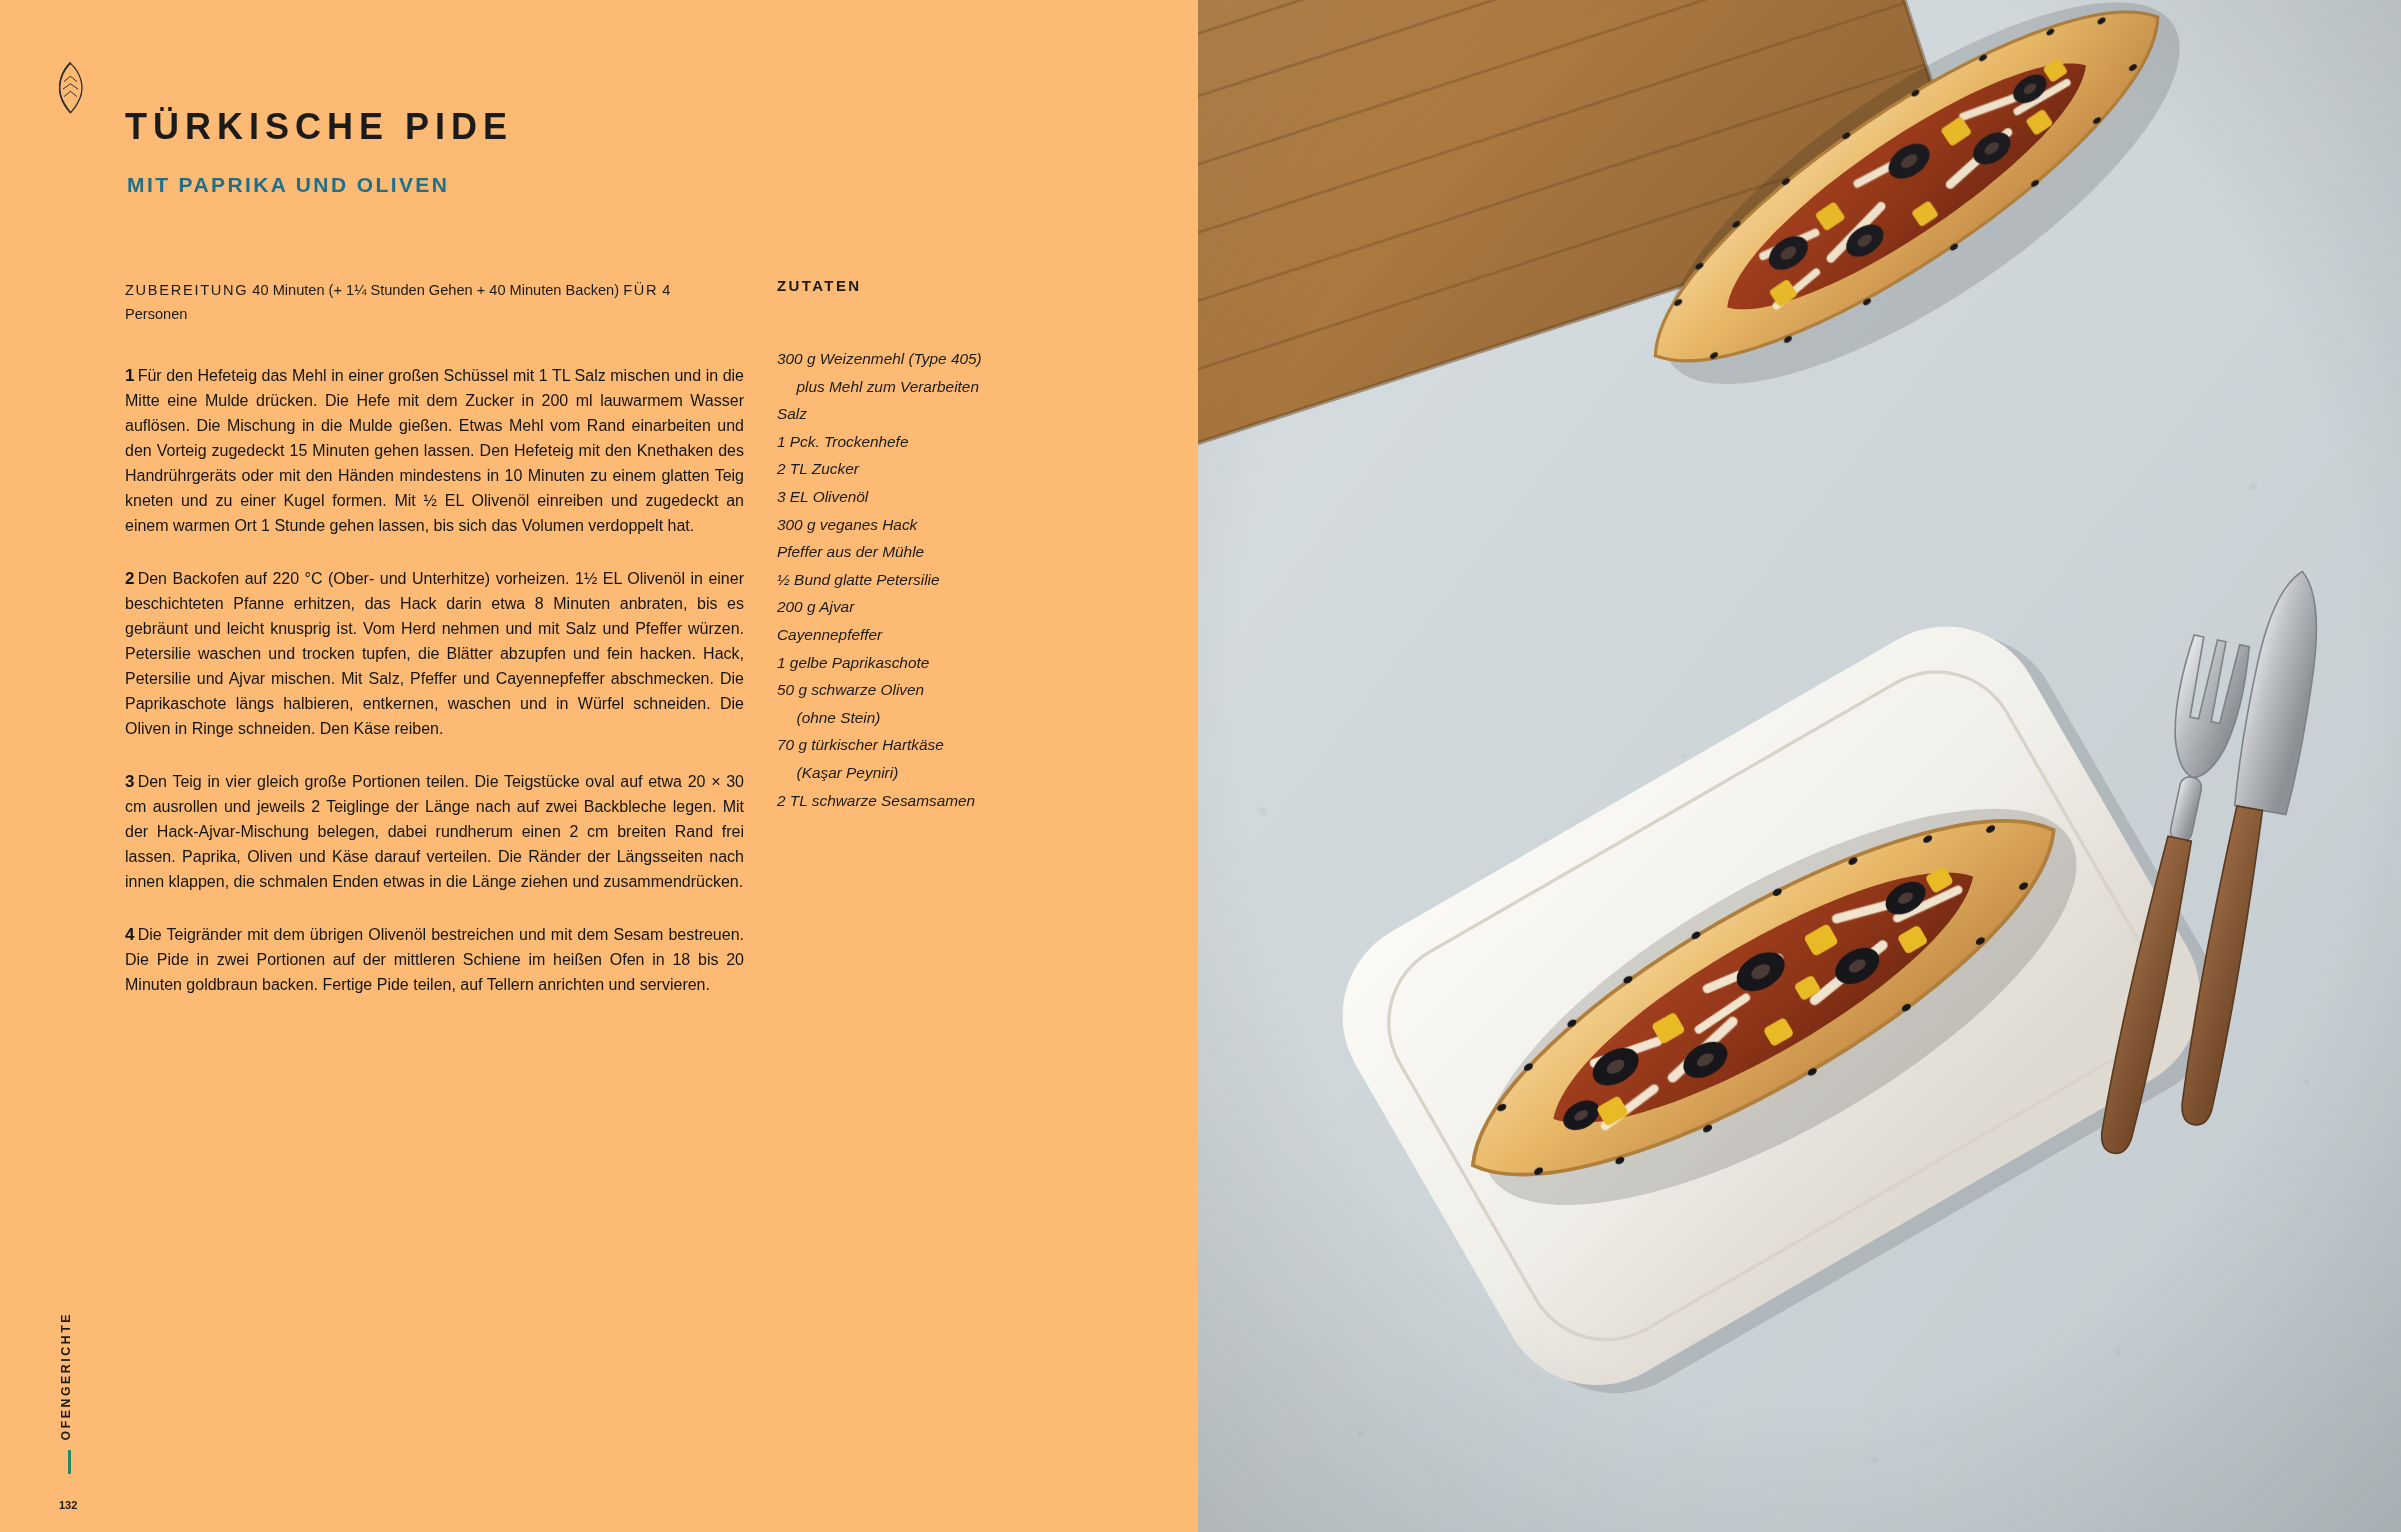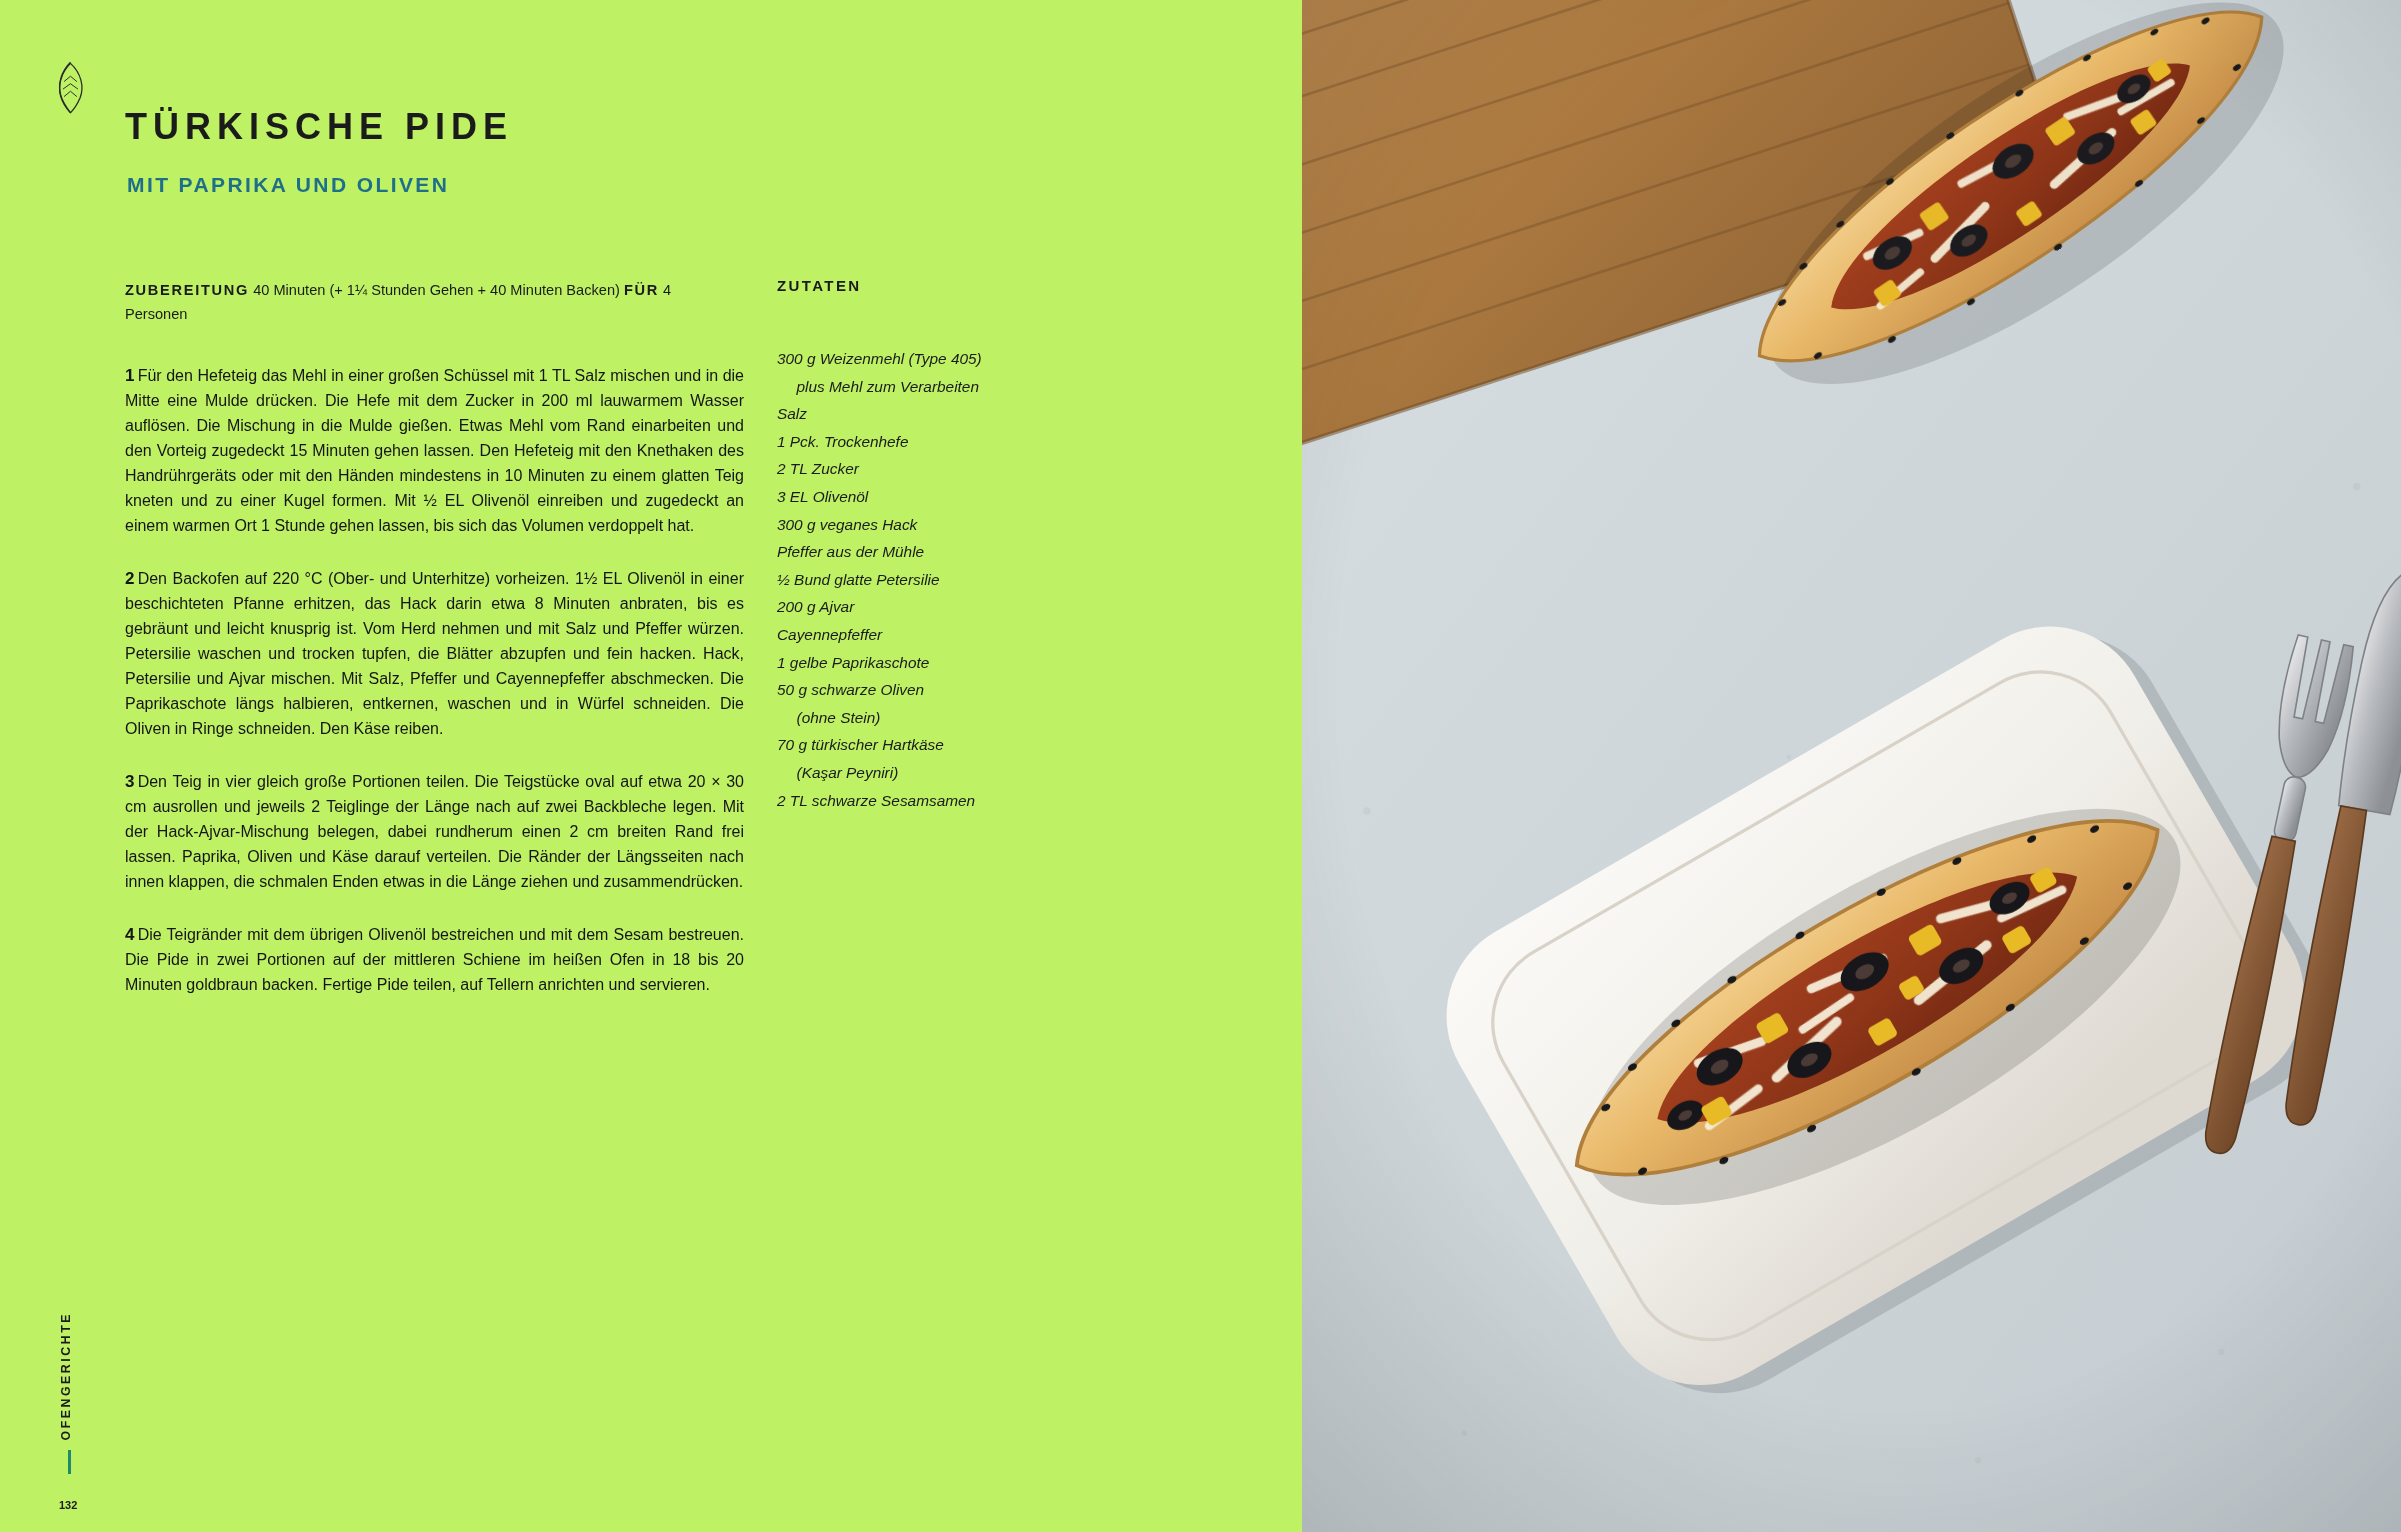--- a/index.html
+++ b/index.html
@@ -15,23 +15,23 @@
   }
   .page {
     position: relative;
     width: 2401px;
     height: 1533px;
     display: flex;
   }
   
   .text-page {
     position: relative;
-    width: 1302px;
+    width: 1198px;
     height: 1533px;
-    background: #bef264;
+    background: #fdba74;
     flex: 0 0 auto;
   }
   .leaf-icon {
     position: absolute;
     left: 52px;
     top: 58px;
     width: 38px;
     height: 59px;
   }
   .leaf-icon svg { display: block; }
@@ -60,21 +60,21 @@
   .meta {
     position: absolute;
     left: 125px;
     top: 278px;
     width: 611px;
     font-size: 14.6px;
     line-height: 24px;
     color: #1b1b1b;
   }
   .meta .lbl {
-    font-weight: 700;
+    font-weight: 400;
     letter-spacing: 1.7px;
     margin-top: 10px;
   }
 
   .steps {
     position: absolute;
     left: 125px;
     top: 363px;
     width: 619px;
   }

